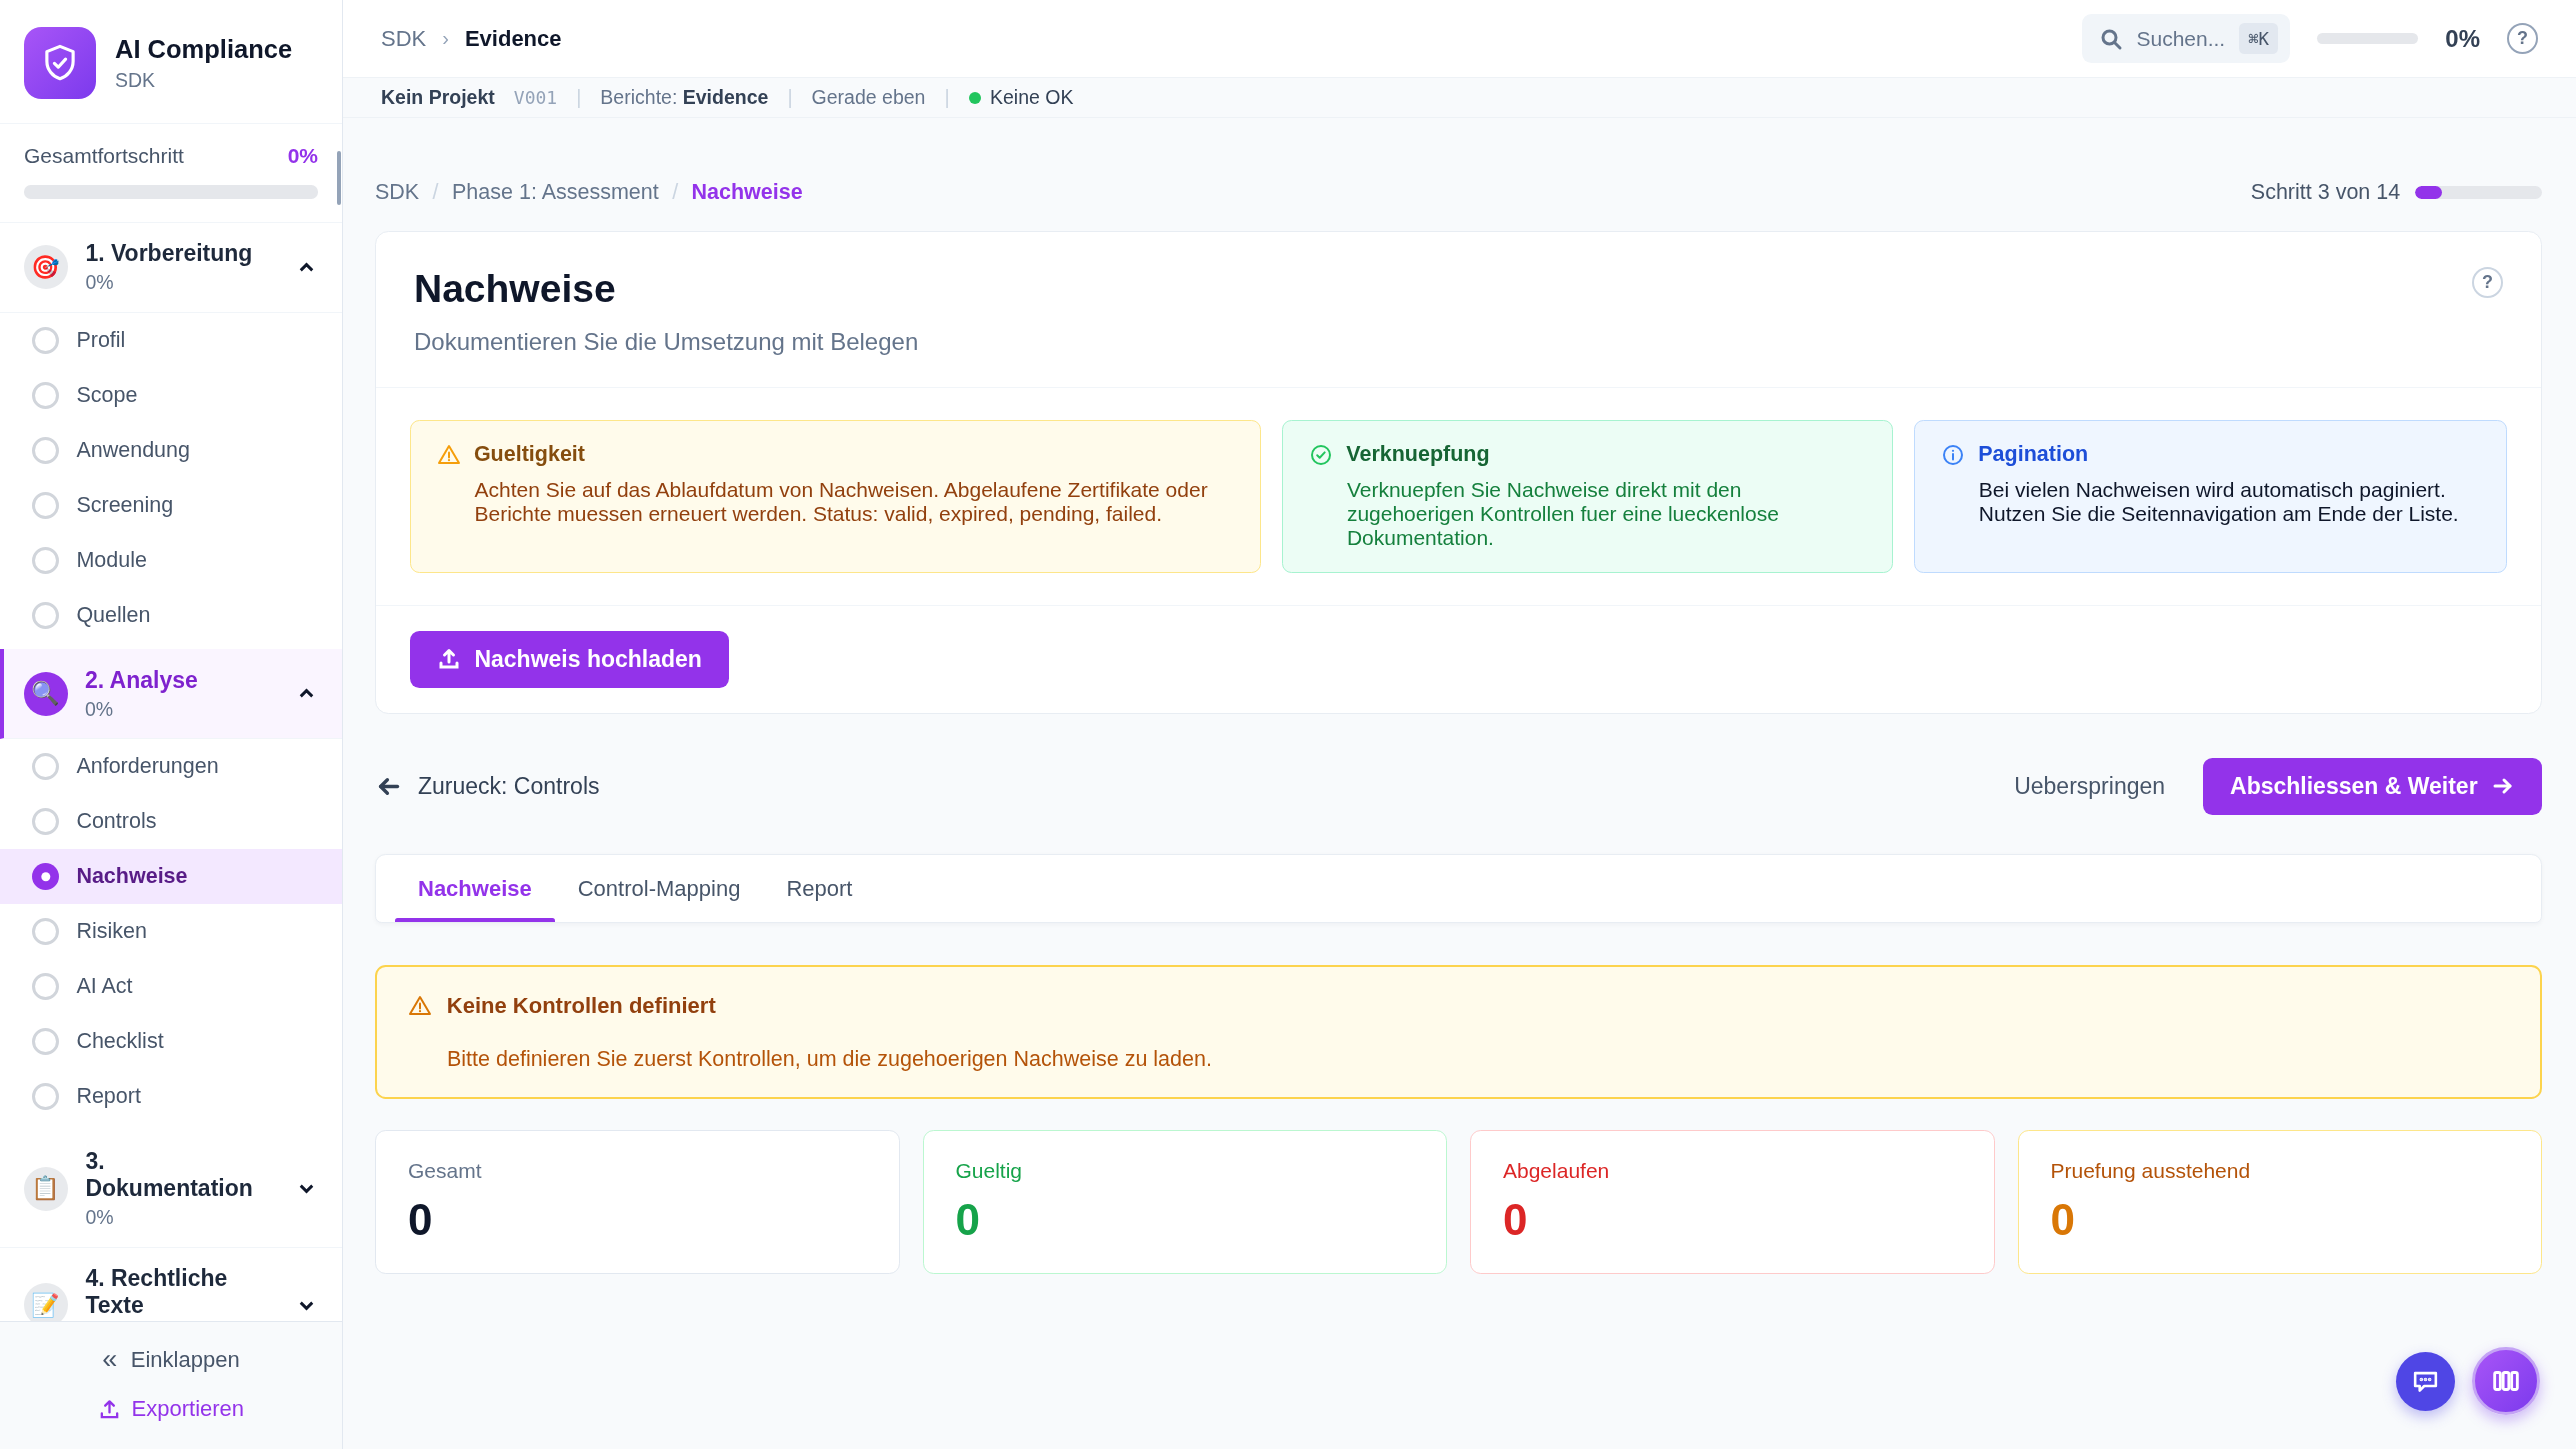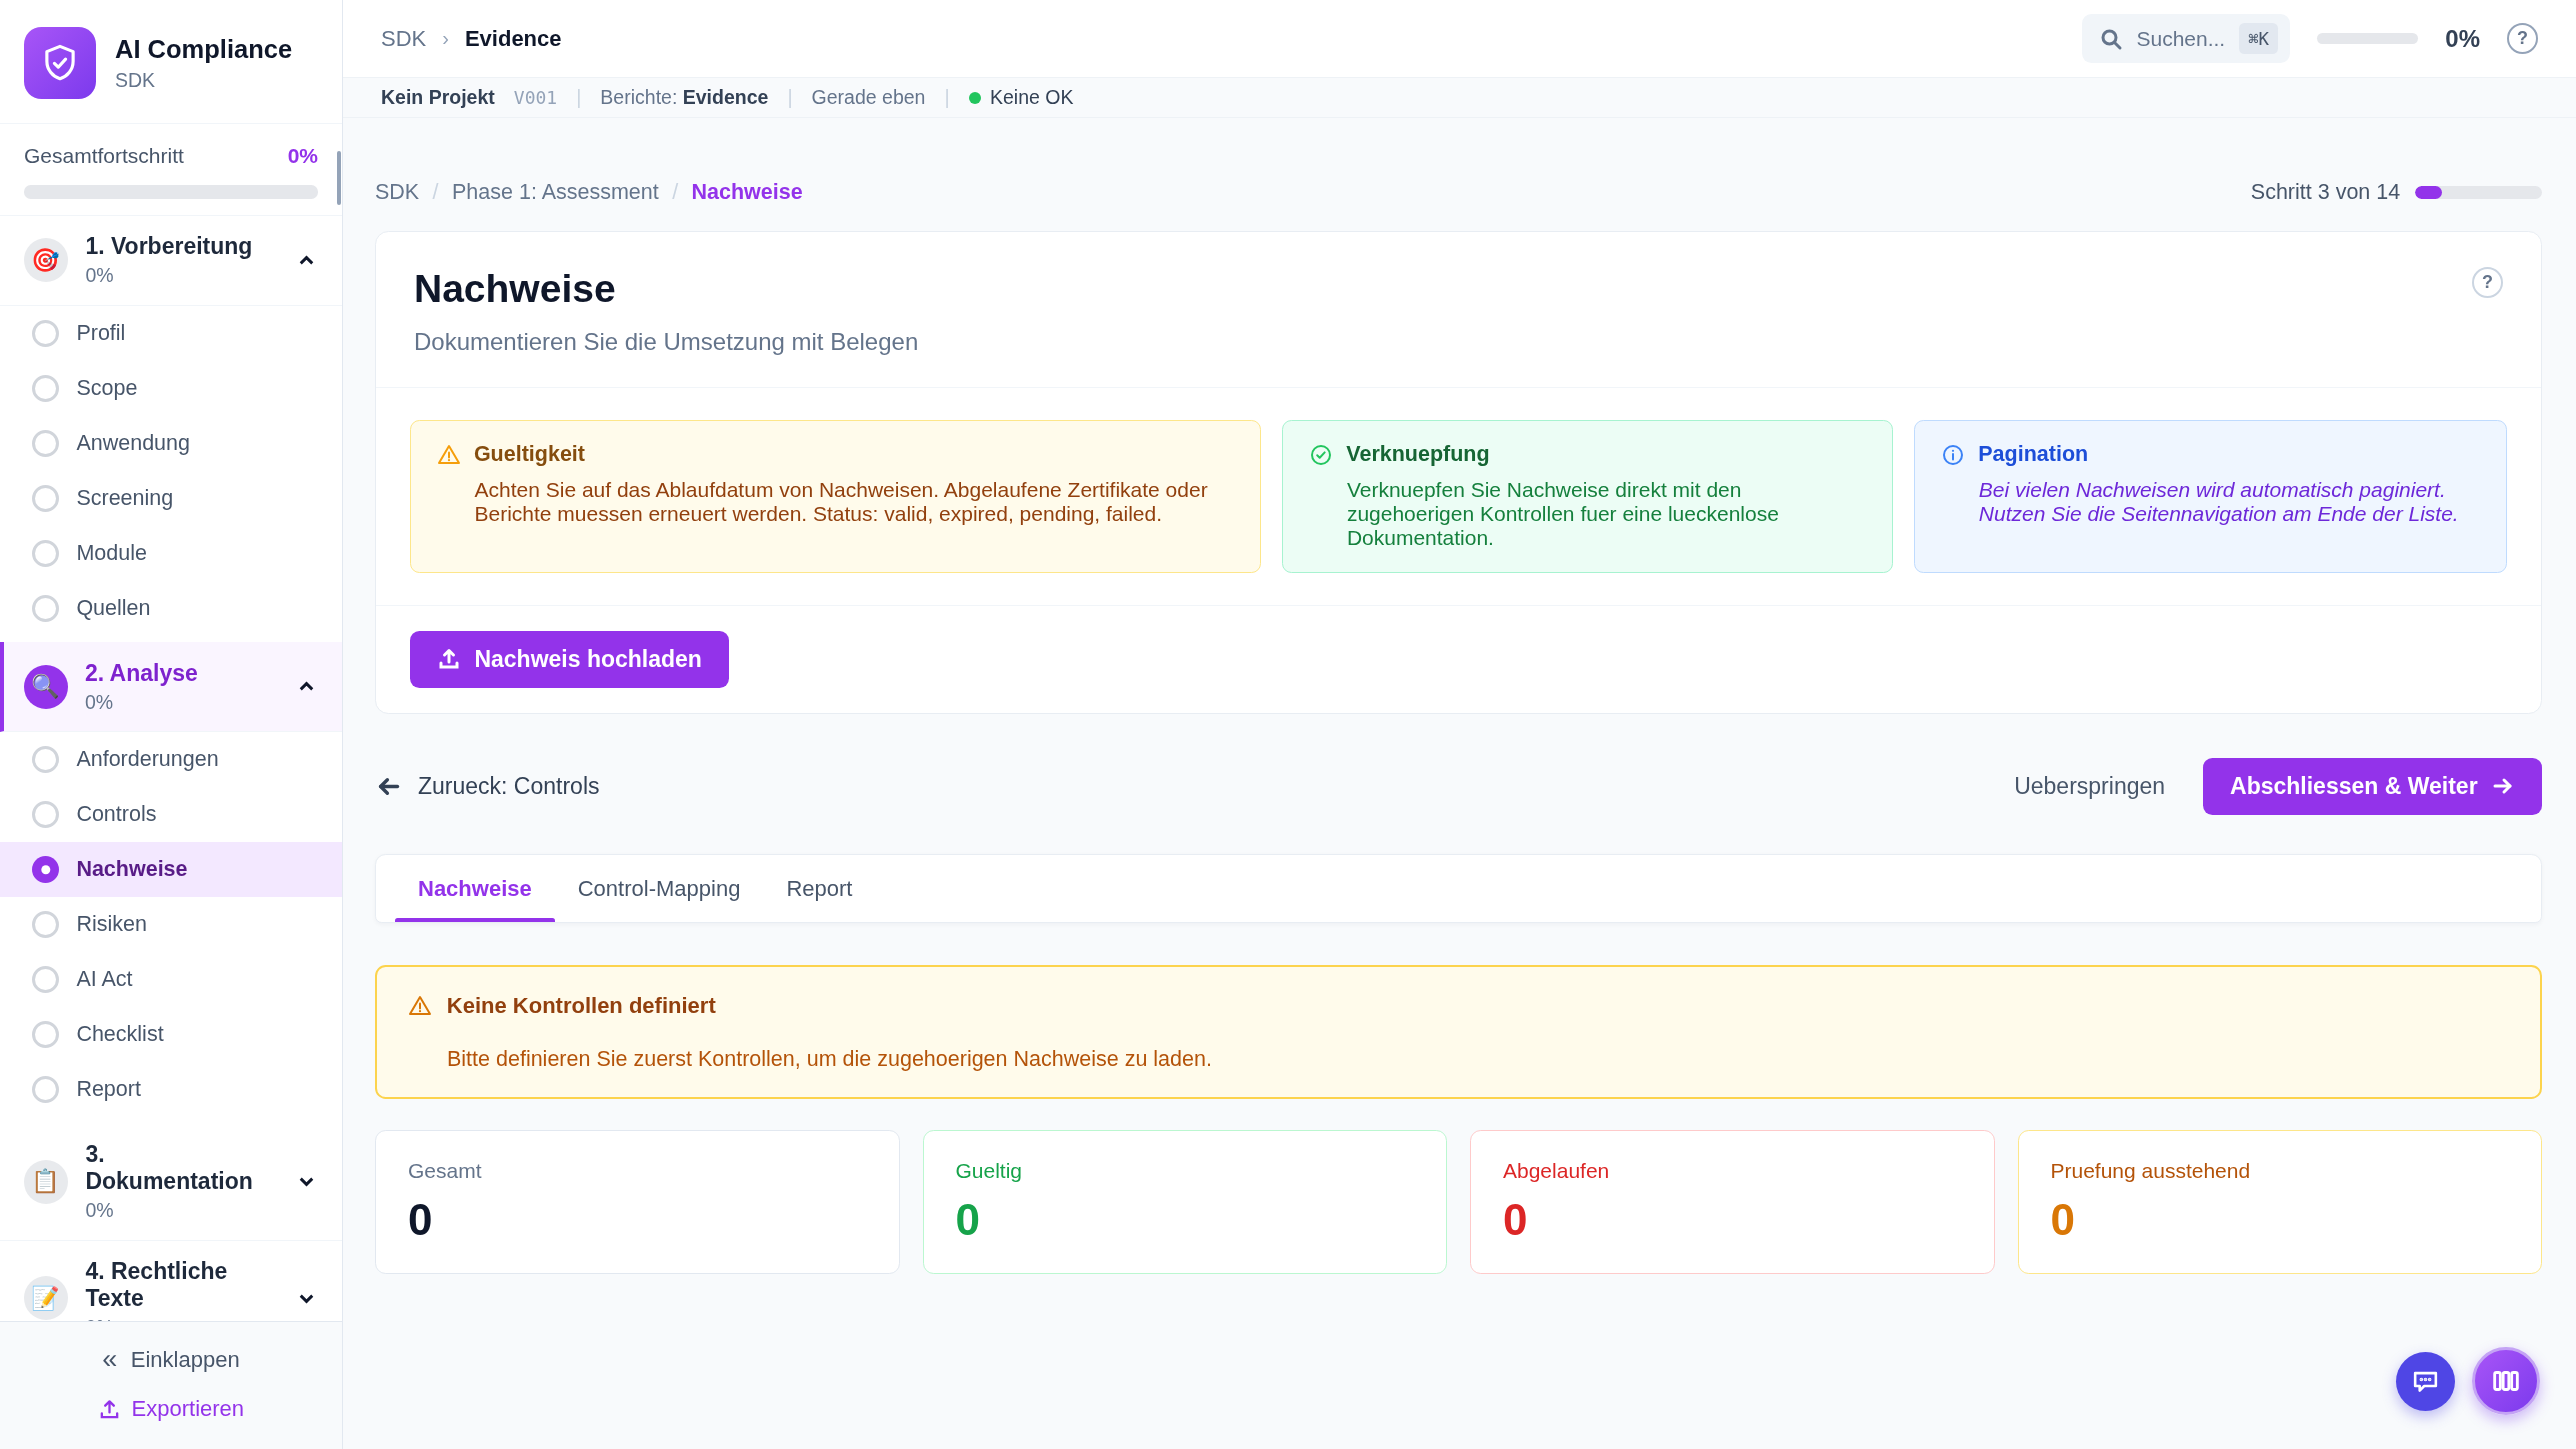--- a/index.html
+++ b/index.html
@@ -6,21 +6,21 @@
   html,body { width:2576px; height:1449px; overflow:hidden; }
   body { font-family:"Liberation Sans", sans-serif; background:#f8fafc; color:#334155; display:flex; }
 
   
   .sidebar { width:343px; height:1449px; background:#fff; border-right:1.3px solid #e2e8f0; display:flex; flex-direction:column; position:relative; flex-shrink:0; }
   .sb-scrollthumb { position:absolute; right:1.3px; top:151px; width:4px; height:54px; background:#94a3b8; border-radius:2px; }
   .sb-header { display:flex; align-items:center; gap:19px; padding:27px 24px 24px; border-bottom:1.3px solid #f1f5f9; }
   .logo { width:72px; height:72px; border-radius:17.4px; background:linear-gradient(135deg,#a855f7,#7c3aed); display:flex; align-items:center; justify-content:center; flex-shrink:0; }
   .app-title { font-size:25.5px; font-weight:bold; color:#0f172a; line-height:1.25; }
   .app-sub { font-size:19.5px; color:#64748b; margin-top:2.7px; }
-  .sb-progress { padding:20px 24px 16px; border-bottom:1.3px solid #f1f5f9; }
+  .sb-progress { padding:20px 24px 23px; border-bottom:1.3px solid #f1f5f9; }
   .sb-progress-row { display:flex; justify-content:space-between; align-items:center; font-size:21px; }
   .sb-progress-row .lbl { color:#475569; }
   .sb-progress-row .val { color:#9333ea; font-weight:bold; }
   .sb-bar { margin-top:17.4px; height:13.4px; background:#e5e7eb; border-radius:6.7px; overflow:hidden; }
   .sb-bar-fill { height:100%; background:#9333ea; border-radius:6.7px; }
   .sb-nav { flex:1; overflow:hidden; }
   .section-header { display:flex; align-items:center; gap:17.4px; padding:17.4px 24px; border-bottom:1.3px solid #f1f5f9; cursor:pointer; position:relative; }
   .section-header.active { background:#faf5ff; border-left:4.7px solid #9333ea; padding-left:19.5px; }
   .sec-icon { width:44px; height:44px; border-radius:50%; background:#e8eaed; display:flex; align-items:center; justify-content:center; font-size:23px; flex-shrink:0; }
   .sec-icon.purple { background:#9333ea; }
@@ -88,21 +88,21 @@
   .infobox .ib-title { font-size:21.5px; font-weight:bold; }
   .infobox .ib-text { font-size:21px; margin-top:10.7px; padding-left:38px; }
   .ib-warn { background:#fffbeb; border-color:#fde68a; }
   .ib-warn .ib-title { color:#854d0e; }
   .ib-warn .ib-text { color:#92400e; }
   .ib-ok { background:#ecfdf5; border-color:#a7f3d0; }
   .ib-ok .ib-title { color:#166534; }
   .ib-ok .ib-text { color:#15803d; }
   .ib-info { background:#eff6ff; border-color:#bfdbfe; }
   .ib-info .ib-title { color:#1d4ed8; }
-  .ib-info .ib-text { color:#6d28d9;font-style:italic; }
+  .ib-info .ib-text { color:#0f172a; }
   .ib-icon { width:24px; height:24px; flex-shrink:0; }
   .tc-footer { border-top:1.3px solid #f1f5f9; padding:25.5px 34px; }
   .btn-primary { display:inline-flex; align-items:center; gap:13.4px; background:#9333ea; color:#fff; font-size:23px; font-weight:bold; border:none; border-radius:9.4px; padding:14.8px 27px; cursor:pointer; }
   .btn-primary svg { width:24px; height:24px; stroke:#fff; stroke-width:3; fill:none; }
 
   .nav-row { margin-top:44px; display:flex; align-items:center; justify-content:space-between; }
   .back-link { display:flex; align-items:center; gap:16px; font-size:23px; color:#334155; cursor:pointer; }
   .back-link svg { width:27px; height:27px; stroke:#334155; stroke-width:3; fill:none; }
   .nav-right { display:flex; align-items:center; gap:38px; }
   .skip { font-size:23px; color:#475569; cursor:pointer; }

